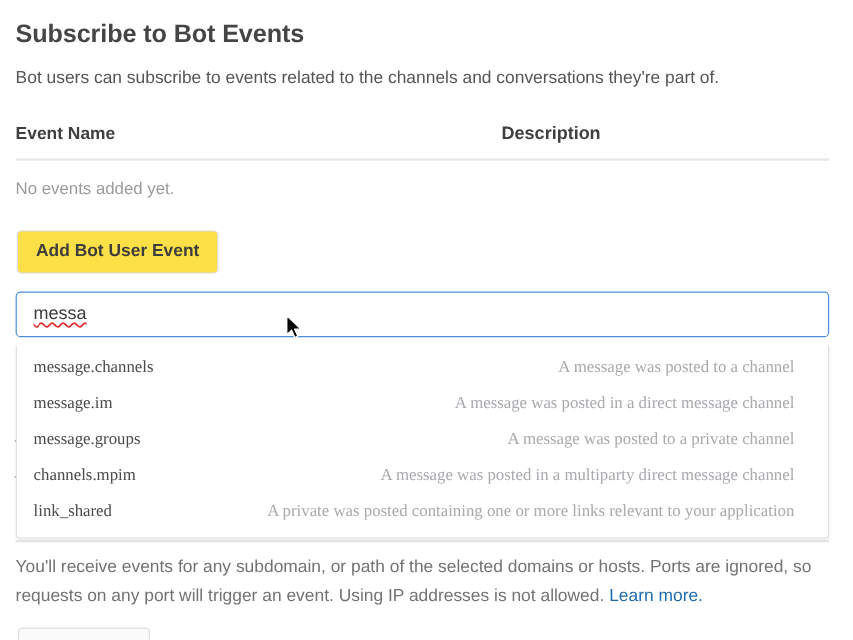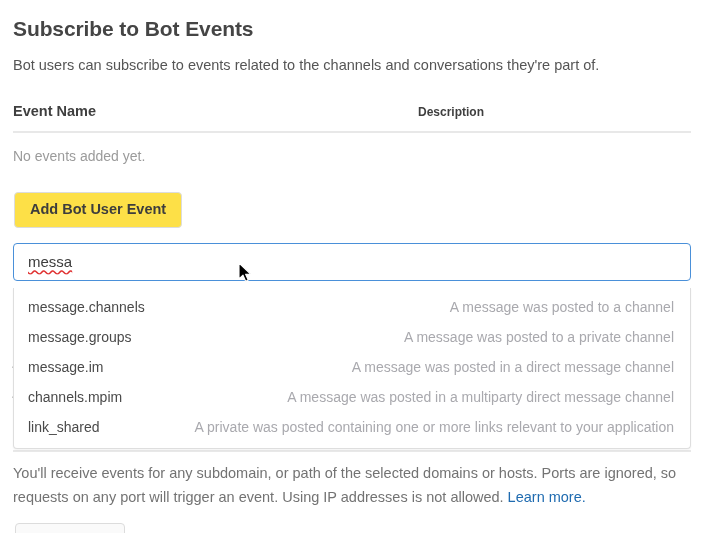--- a/index.html
+++ b/index.html
@@ -59,21 +59,21 @@
     border-bottom: 2px solid #e8e8e8;
   }
   .col-name {
     width: 405px;
     font-size: 14.5px;
     font-weight: bold;
     color: #3f3f3f;
   }
   .col-desc {
     flex: 1;
-    font-size: 12px;
+    font-size: 15px;
     font-weight: bold;
     color: #3f3f3f;
   }
   .empty-row {
     padding-top: 15px;
     font-size: 14px;
     color: #9b9b9b;
   }
 
   
@@ -139,22 +139,23 @@
     position: absolute;
     left: 13px;
     top: 288px;
     width: 678px;
     box-sizing: border-box;
     background: #ffffff;
     border: 1px solid #dedede;
     border-top: none;
     border-radius: 0 0 4px 4px;
     box-shadow: 0 1px 2px rgba(0,0,0,0.05);
-    padding: 4px 4px 6px 0;
+    padding: 4px 16px 6px 0;
     z-index: 20;
+    font-family: Liberation Serif, serif;
   }
   .combo-opt {
     display: flex;
     align-items: center;
     justify-content: space-between;
     height: 30px;
     padding: 0 12px 0 14px;
     cursor: pointer;
   }
   .opt-name {
@@ -236,26 +237,26 @@
 
   <input class="combo-input" type="text" spellcheck="false" value="messa" style="color: transparent;">
   <span class="spell-layer">messa</span>
 
   <div class="combo-list">
     <div class="combo-opt">
       <span class="opt-name">message.channels</span>
       <span class="opt-desc">A message was posted to a channel</span>
     </div>
     <div class="combo-opt">
+      <span class="opt-name">message.im</span>
+      <span class="opt-desc">A message was posted in a direct message channel</span>
+    </div>
+    <div class="combo-opt">
       <span class="opt-name">message.groups</span>
       <span class="opt-desc">A message was posted to a private channel</span>
-    </div>
-    <div class="combo-opt">
-      <span class="opt-name">message.im</span>
-      <span class="opt-desc">A message was posted in a direct message channel</span>
     </div>
     <div class="combo-opt">
       <span class="opt-name">channels.mpim</span>
       <span class="opt-desc">A message was posted in a multiparty direct message channel</span>
     </div>
     <div class="combo-opt">
       <span class="opt-name">link_shared</span>
       <span class="opt-desc">A private was posted containing one or more links relevant to your application</span>
     </div>
   </div>

